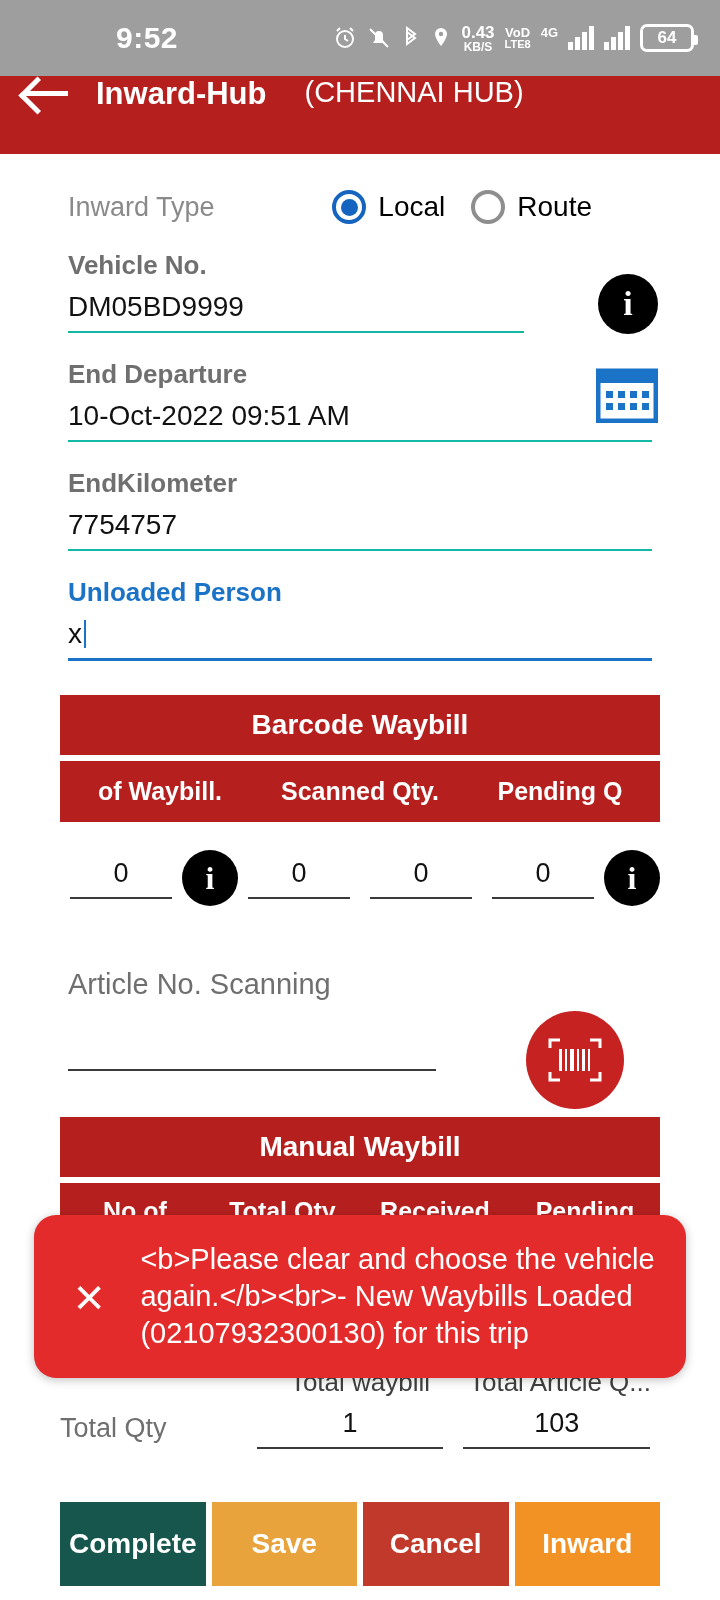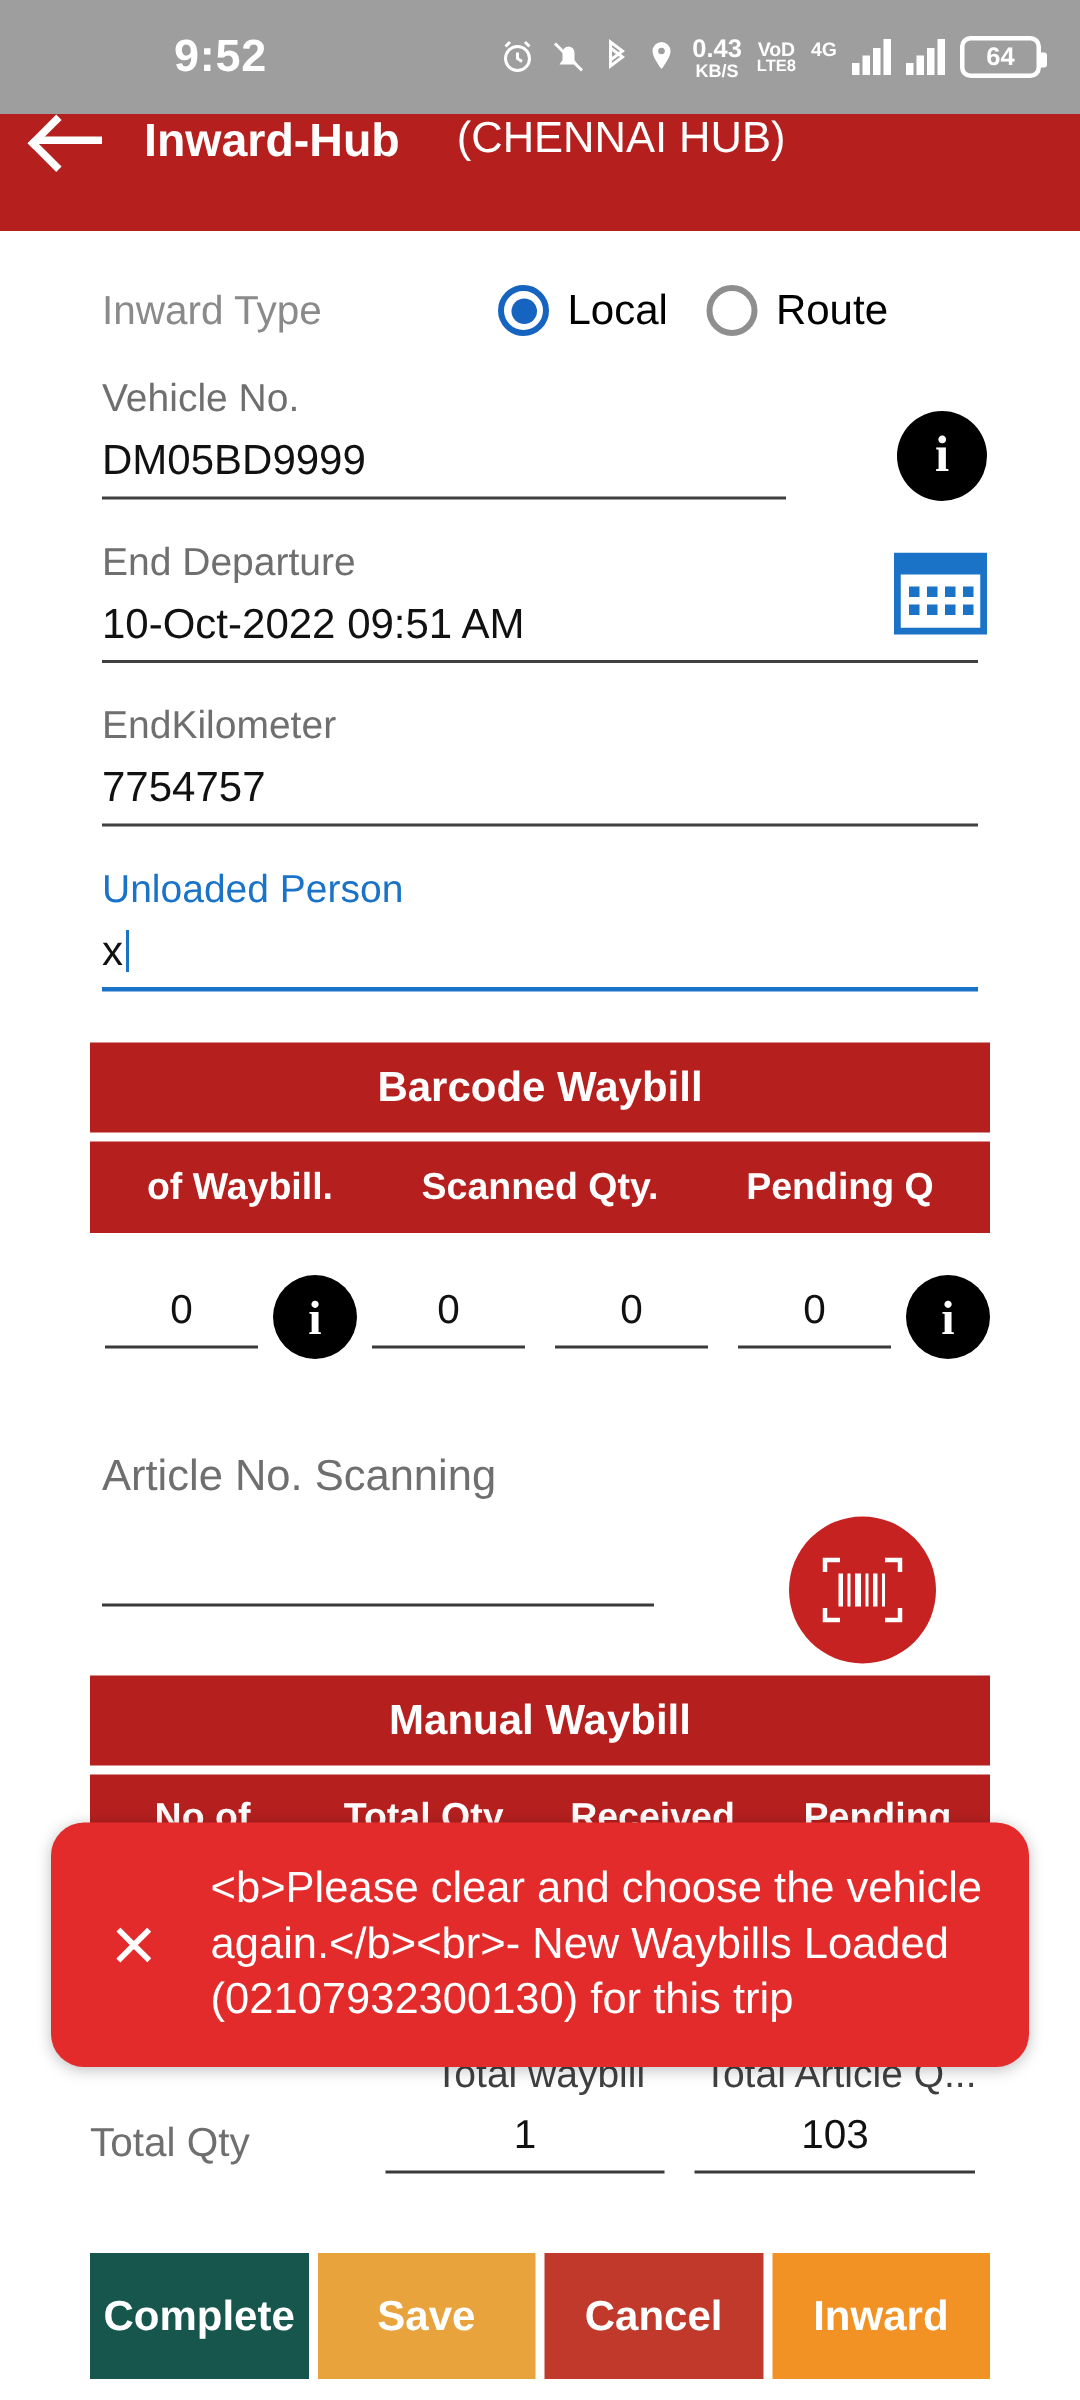--- a/index.html
+++ b/index.html
@@ -65,25 +65,25 @@
   }
   .label-muted { color:#8a8a8a; font-size:27px; }
   .radios { margin-left: auto; display:flex; align-items:center; gap: 26px; margin-right: 60px;}
   .radio { display:flex; align-items:center; gap:12px; cursor:pointer; }
   .dot { width:34px; height:34px; border-radius:50%; border:4px solid #8e8e8e; display:flex; align-items:center; justify-content:center; }
   .dot.on { border-color:#1565c0; }
   .dot.on:after { content:""; width:17px; height:17px; border-radius:50%; background:#1565c0; }
   .radio span { font-size:28px; color:#000; }
 
   .field { padding: 0 68px; margin-top: 26px; position:relative; }
-  .field .flabel { font-size:26px; color:#6f6f6f; }
+  .field .flabel { font-size:26px; color:#6f6f6f;font-weight:bold; }
   .field .flabel.active { color:#1a73c7; }
   .field .fvalue {
     font-size:28px; color:#111; padding: 10px 0 8px 0;
-    border-bottom: 2px solid #404040; min-height: 48px;
+    border-bottom: 2px solid #14b8a6; min-height: 48px;
   }
   .field .fvalue.focus { border-bottom: 3px solid #1a73c7; }
   .field .fvalue.short { width: 78%; }
   .caret { display:inline-block; width:2px; height:28px; background:#1a73c7; vertical-align:-5px; margin-left:2px; }
 
   .info-badge {
     position:absolute; width:60px; height:60px; border-radius:50%; background:#000;
     color:#fff; font-size:34px; font-weight:700; font-family:"Liberation Serif", serif;
     display:flex; align-items:center; justify-content:center;
   }

